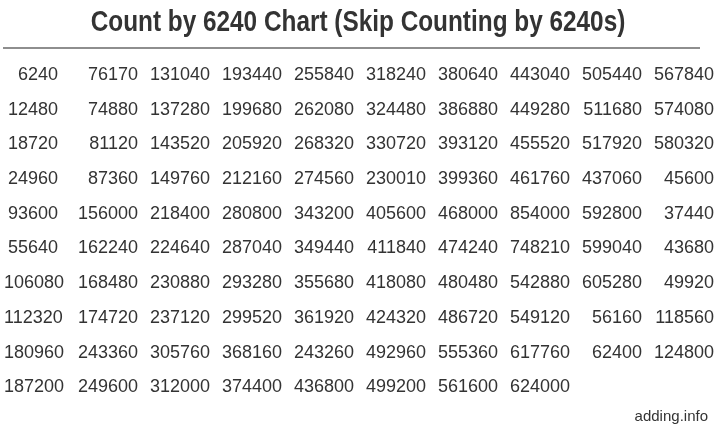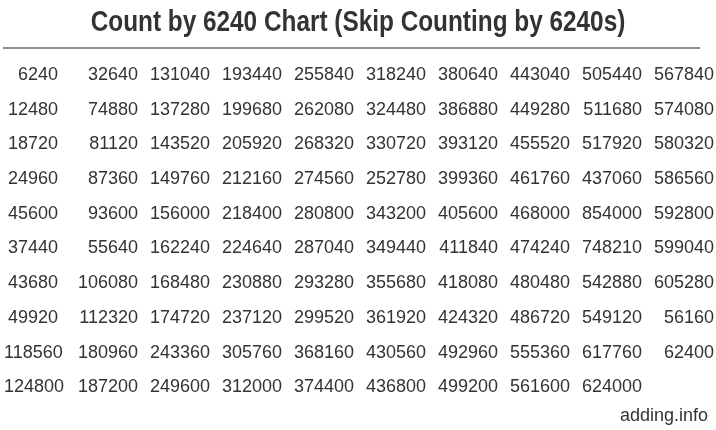--- a/index.html
+++ b/index.html
@@ -40,36 +40,36 @@
   }
   .cell {
     text-align: right;
     line-height: 34.7px;
     white-space: nowrap;
   }
   .footer {
     position: absolute;
     right: 8px;
     bottom: 6px;
-    font-size: 18px;
+    font-size: 15px;
     line-height: 17px;
     color: #333333;
   }
 </style>
 </head>
 <body>
 
 <div class="page">
   <h1 class="title">Count by 6240 Chart (Skip Counting by 6240s)</h1>
 
   <div class="rule"></div>
 
   <div class="grid" id="number-grid">
       <div class="cell">6240</div>
-      <div class="cell">32640</div>
+      <div class="cell">76170</div>
       <div class="cell">131040</div>
       <div class="cell">193440</div>
       <div class="cell">255840</div>
       <div class="cell">318240</div>
       <div class="cell">380640</div>
       <div class="cell">443040</div>
       <div class="cell">505440</div>
       <div class="cell">567840</div>
       <div class="cell">12480</div>
       <div class="cell">74880</div>
@@ -89,25 +89,24 @@
       <div class="cell">330720</div>
       <div class="cell">393120</div>
       <div class="cell">455520</div>
       <div class="cell">517920</div>
       <div class="cell">580320</div>
       <div class="cell">24960</div>
       <div class="cell">87360</div>
       <div class="cell">149760</div>
       <div class="cell">212160</div>
       <div class="cell">274560</div>
-      <div class="cell">252780</div>
+      <div class="cell">230010</div>
       <div class="cell">399360</div>
       <div class="cell">461760</div>
       <div class="cell">437060</div>
-      <div class="cell">586560</div>
       <div class="cell">45600</div>
       <div class="cell">93600</div>
       <div class="cell">156000</div>
       <div class="cell">218400</div>
       <div class="cell">280800</div>
       <div class="cell">343200</div>
       <div class="cell">405600</div>
       <div class="cell">468000</div>
       <div class="cell">854000</div>
       <div class="cell">592800</div>
@@ -139,21 +138,21 @@
       <div class="cell">361920</div>
       <div class="cell">424320</div>
       <div class="cell">486720</div>
       <div class="cell">549120</div>
       <div class="cell">56160</div>
       <div class="cell">118560</div>
       <div class="cell">180960</div>
       <div class="cell">243360</div>
       <div class="cell">305760</div>
       <div class="cell">368160</div>
-      <div class="cell">430560</div>
+      <div class="cell">243260</div>
       <div class="cell">492960</div>
       <div class="cell">555360</div>
       <div class="cell">617760</div>
       <div class="cell">62400</div>
       <div class="cell">124800</div>
       <div class="cell">187200</div>
       <div class="cell">249600</div>
       <div class="cell">312000</div>
       <div class="cell">374400</div>
       <div class="cell">436800</div>

